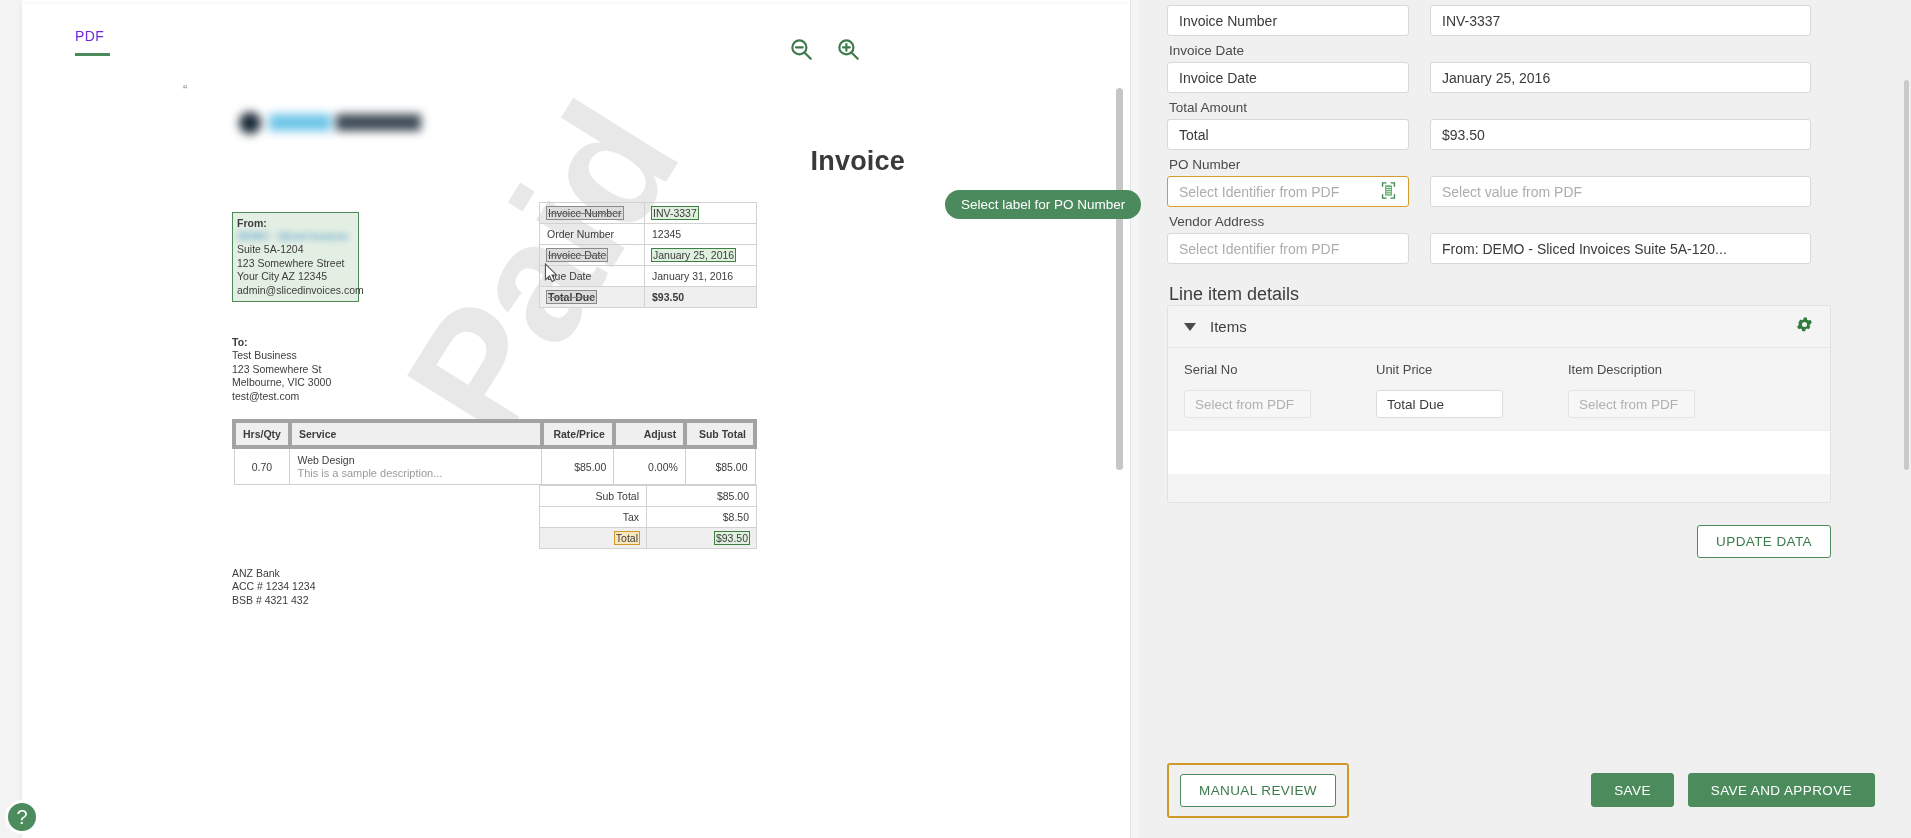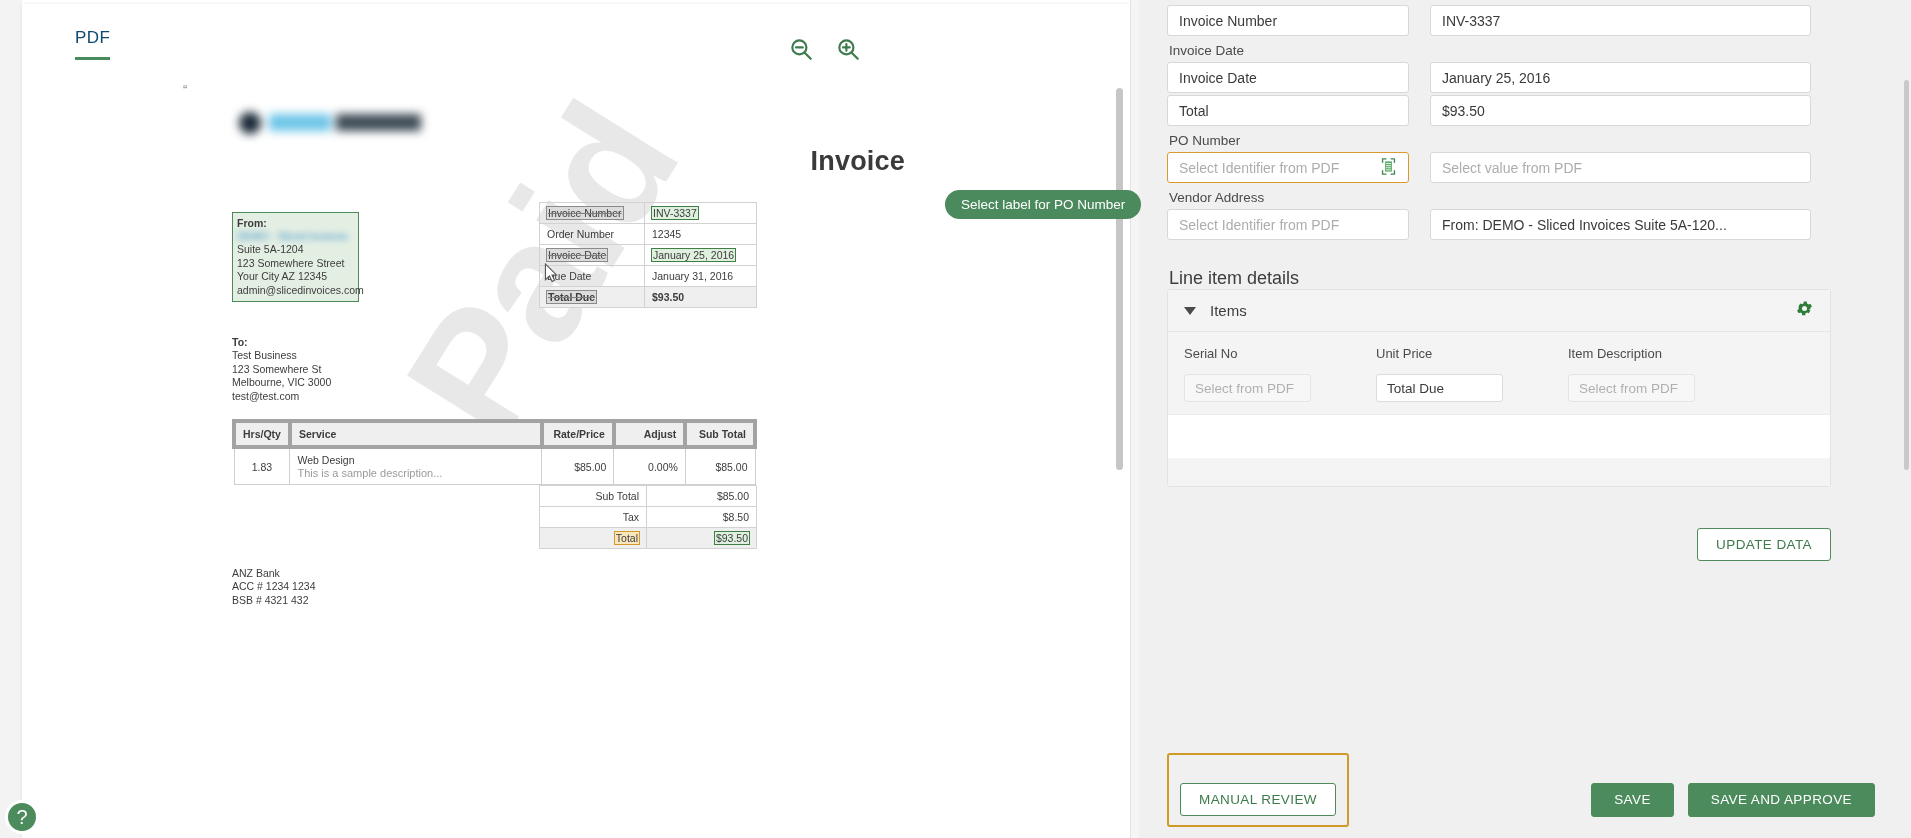--- a/index.html
+++ b/index.html
@@ -21,21 +21,21 @@
     border-right: 1px solid #e3e3e3;
     overflow: hidden;
   }
   .pdf-pane-inner {
     position: absolute; left: 22px; top: 4px;
     width: 1109px; height: 834px;
     background: #fff;
     box-shadow: 0 0 4px rgba(0,0,0,.08);
   }
   .pdf-tabbar { position: absolute; left: 53px; top: 24px; }
-  .pdf-tab { font-size: 17px; color: #0c4a6e; letter-spacing: .4px; padding-bottom: 9px; cursor: pointer; }
+  .pdf-tab { font-size: 14px; color: #6d28d9; letter-spacing: .4px; padding-bottom: 9px; cursor: pointer; }
   .pdf-tab-underline { height: 3px; background: #4a8b5c; width: 35px; }
 
   .zoom-tools { position: absolute; right: 270px; top: 32px; display: flex; gap: 21px; }
   .zoom-btn { width: 26px; height: 26px; cursor: pointer; }
 
   
   .doc { position: absolute; left: 185px; top: 60px; width: 700px; height: 740px; }
   .doc-quote { position: absolute; left: -24px; top: 18px; font-size: 13px; color:#888; }
   .logo-blur {
     position: absolute; left: 32px; top: 42px; width: 185px; height: 34px;
@@ -154,21 +154,21 @@
     height: 31px; border:1px solid #d8d8d8; background:#fff; border-radius:3px;
     display:flex; align-items:center; padding: 0 11px;
     font-size: 14px; color:#3a3a3a;
   }
   .inp.left { width: 242px; }
   .inp.right { width: 381px; }
   .inp.ph { color:#adadad; }
   .inp.focused { border:1px solid #d99b2b; }
   .inp .scan-icon { margin-left:auto; }
 
-  .section-title { font-size: 18px; color:#3d3d3d; margin: 28px 0 0 2px; }
+  .section-title { font-size: 18px; color:#3d3d3d; margin: 20px 0 0 2px; }
 
   .card {
     border:1px solid #e2e2e2; background:#f4f4f4; border-radius:3px;
     width: 664px;
   }
   .card-head {
     display:flex; align-items:center; height: 42px;
     padding: 0 16px; border-bottom:1px solid #e6e6e6; background:#f4f4f4;
   }
   .caret { width:0;height:0;border-left:6px solid transparent;border-right:6px solid transparent;border-top:8px solid #4a4a4a; margin-right: 14px; cursor:pointer; }
@@ -182,21 +182,21 @@
     height: 28px; border:1px solid #dcdcdc; background:#fff; border-radius:3px;
     display:flex; align-items:center; padding: 0 10px; font-size:13.5px; color:#3a3a3a;
     width: 127px;
   }
   .cell-inp.ph { color:#b0b0b0; background:#f7f7f7; border-color:#e4e4e4; }
   .rows-blank { height: 44px; background:#fff; margin-top: 12px; border-top:1px solid #ececec;}
   .card-foot { height: 28px; background:#f4f4f4; }
 
   .btn {
     display:inline-flex; align-items:center; justify-content:center;
-    border-radius:3px; font-size: 13.5px; letter-spacing:.4px; cursor:pointer;margin-top:19px;
+    border-radius:3px; font-size: 13.5px; letter-spacing:.4px; cursor:pointer;
   }
   .btn-outline { background:#fff; border:1px solid #4d8a5c; color:#3d7a4c; height: 33px; padding: 0 18px; }
   .btn-solid { background:#4b8b5c; border:1px solid #4b8b5c; color:#fff; height: 34px; padding: 0 22px; }
 
   .update-row { display:flex; justify-content:flex-end; width: 664px; margin-top: 22px; }
 
   .footer-bar {
     position:absolute; left: 0; bottom: 0; width: 780px; height: 96px;
     display:flex; align-items:center; padding: 0 36px; justify-content: space-between;
   }
@@ -305,21 +305,21 @@
             <tr>
               <th class="c" style="width:56px">Hrs/Qty</th>
               <th class="l" style="width:255px">Service</th>
               <th style="width:72px">Rate/Price</th>
               <th style="width:72px">Adjust</th>
               <th style="width:70px">Sub Total</th>
             </tr>
           </thead>
           <tbody>
             <tr>
-              <td class="c">1.83</td>
+              <td class="c">0.70</td>
               <td class="l">
                 <span>Web Design</span>
                 <span class="li-desc">This is a sample description...</span>
               </td>
               <td>$85.00</td>
               <td>0.00%</td>
               <td>$85.00</td>
             </tr>
           </tbody>
         </table>
@@ -379,20 +379,21 @@
       <div class="field-label">Invoice Date</div>
       <div class="row">
         <div class="inp left">
           <span>Invoice Date</span>
         </div>
         <div class="inp right">
           <span>January 25, 2016</span>
         </div>
       </div>
 
+      <div class="field-label">Total Amount</div>
       <div class="row">
         <div class="inp left">
           <span>Total</span>
         </div>
         <div class="inp right">
           <span>$93.50</span>
         </div>
       </div>
 
       <div class="field-label">PO Number</div>

